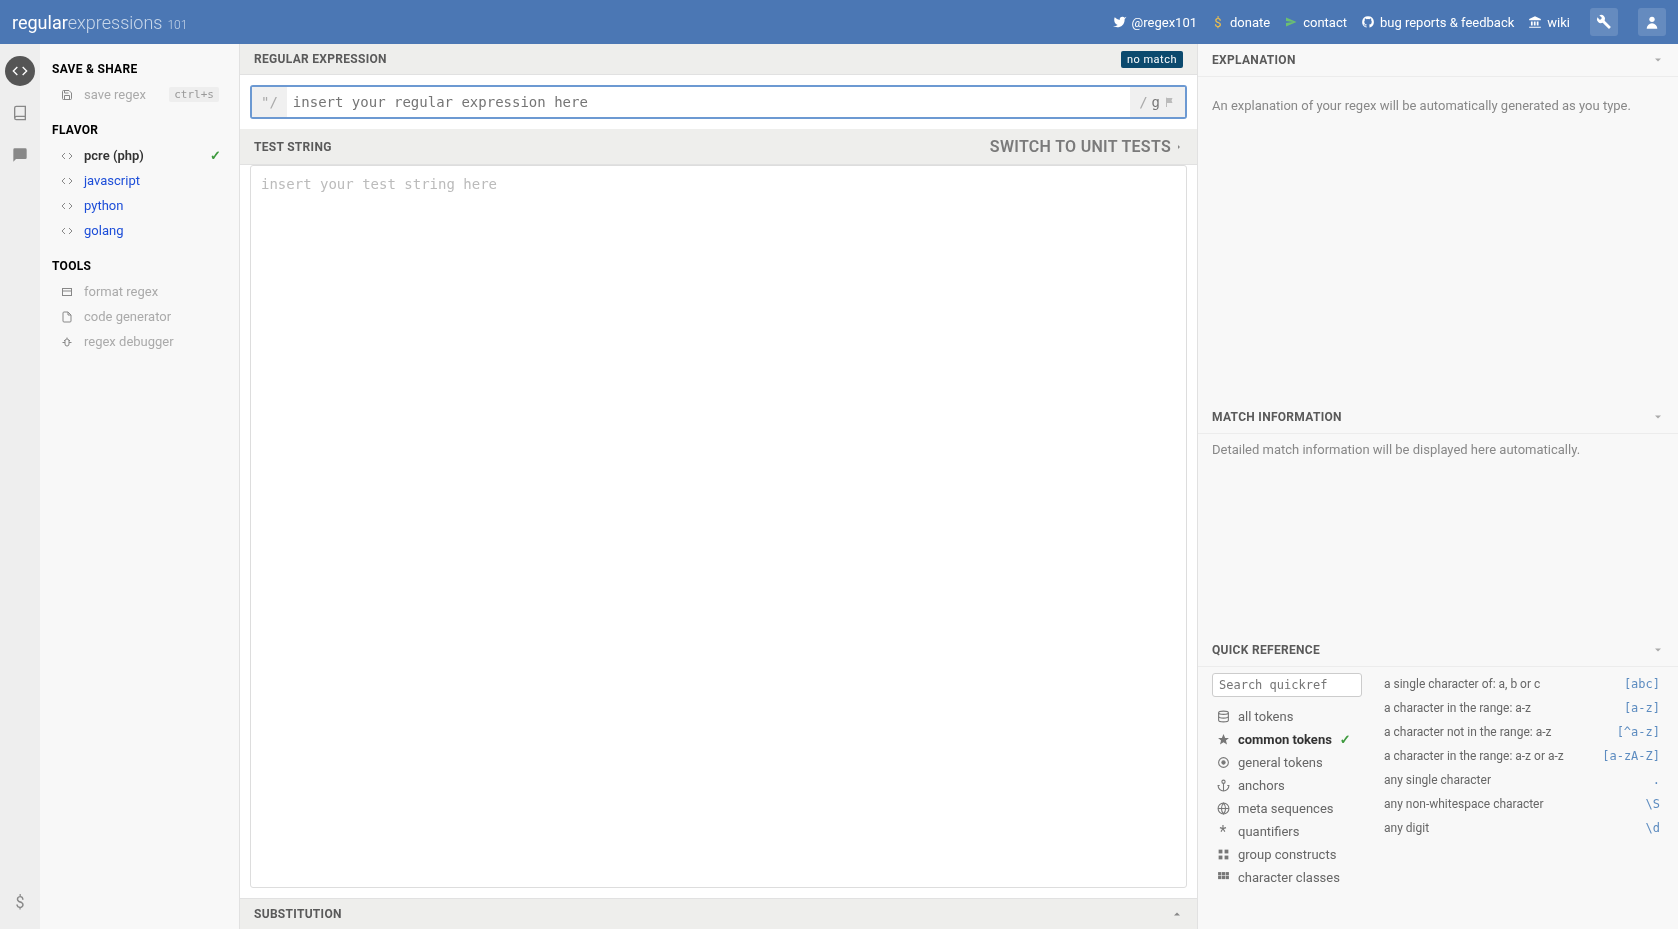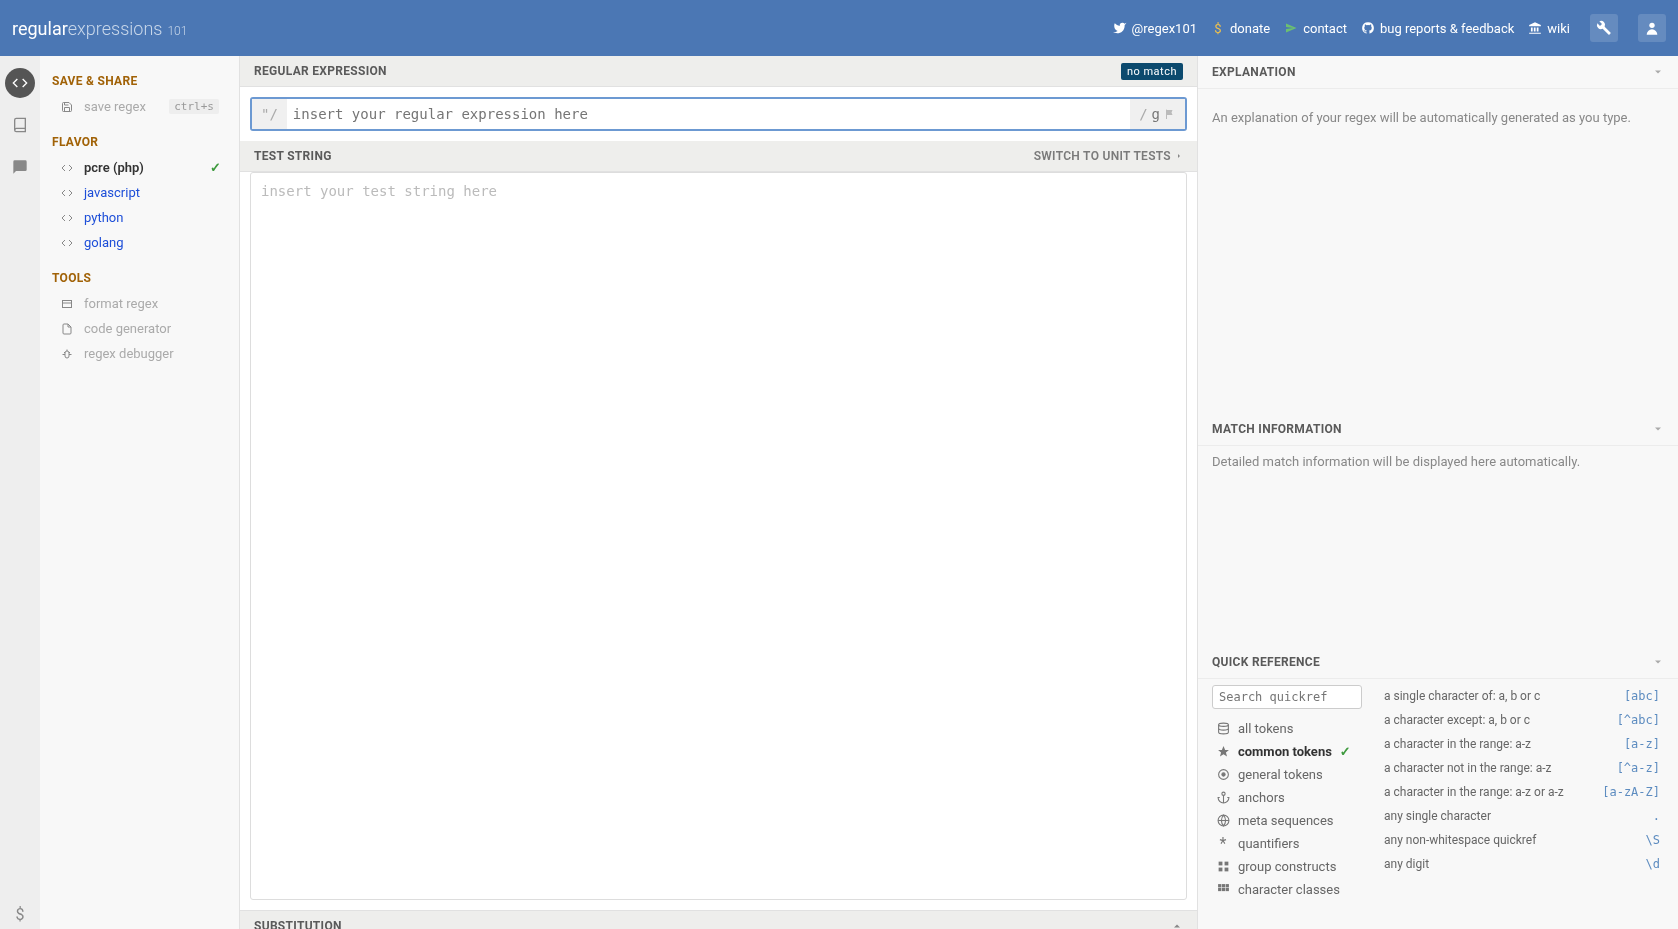--- a/index.html
+++ b/index.html
@@ -1,60 +1,60 @@
 <!DOCTYPE html>
 <html><head>
 <meta charset="utf-8">
 <style>
 * { margin: 0; padding: 0; box-sizing: border-box; }
 body { font-family: -apple-system, BlinkMacSystemFont, "Segoe UI", Roboto, Helvetica, Arial, sans-serif; font-size: 13px; color: #555; background: #f8f8f8; overflow: hidden; }
 
 
-.header { background: #4b77b4; height: 56px; display: flex; align-items: center; padding: 0 12px; color: #fff; }
+.header { background: #4b77b4; height: 44px; display: flex; align-items: center; padding: 0 12px; color: #fff; }
 .logo { font-size: 18px; font-weight: 300; color: #c8d7ea; }
 .logo .reg { color: #fff; font-weight: 400; }
 .logo .sub { font-size: 12px; margin-left: 5px; color: #c8d7ea; }
 .header-spacer { flex: 1; }
 .header-links { display: flex; align-items: center; gap: 14px; font-size: 13px; }
 .header-links a { color: #fff; text-decoration: none; display: inline-flex; align-items: center; gap: 5px; }
 .header-links .hiw { width: 14px; height: 14px; display: inline-flex; align-items: center; justify-content: center; }
 .header-btn { width: 28px; height: 28px; background: rgba(255,255,255,0.15); border-radius: 3px; display: inline-flex; align-items: center; justify-content: center; margin-left: 6px; }
 
 
 .app { display: grid; grid-template-columns: 40px 200px 1fr 480px; height: calc(100vh - 44px); }
 
 
 .rail { background: #eee; display: flex; flex-direction: column; align-items: center; padding-top: 12px; gap: 12px; }
 .rail-icon { width: 30px; height: 30px; border-radius: 50%; display: flex; align-items: center; justify-content: center; color: #888; }
 .rail-icon.active { background: #555; color: #fff; }
 .rail-spacer { flex: 1; }
 
 
 .sidebar { background: #f8f8f8; padding: 12px 8px 12px 0; border-right: 1px solid #e1e1e1; }
-.side-h { font-size: 12px; font-weight: 700; color: #a16207; padding: 6px 12px; letter-spacing: 0.3px; }
+.side-h { font-size: 12px; font-weight: 700; color: #000000; padding: 6px 12px; letter-spacing: 0.3px; }
 .side-item { display: flex; align-items: center; gap: 10px; padding: 5px 12px 5px 20px; font-size: 13px; color: #1d4ed8; cursor: pointer; position: relative; }
 .side-item.sel { color: #333; font-weight: 600; }
 .side-item.dis { color: #aaa; }
 .side-item .kb { margin-left: auto; font-size: 11px; background: #eee; padding: 1px 5px; border-radius: 2px; color: #999; font-family: monospace; }
 .side-check { position: absolute; right: 10px; color: #3e9a3e; font-weight: 700; }
 .side-sep { height: 10px; }
 .siw { width: 14px; height: 14px; display: flex; align-items: center; justify-content: center; color: #888; flex-shrink: 0; }
 
 
 .main { display: flex; flex-direction: column; background: #fff; border-right: 1px solid #e1e1e1; }
 .section-h { background: #eeeeec; padding: 8px 14px; font-size: 12px; font-weight: 700; color: #5a5a5a; border-bottom: 1px solid #e1e1e1; letter-spacing: 0.3px; display: flex; align-items: center; }
 .section-h .right { margin-left: auto; }
 .nomatch { background: #0c4a6e; color: #fff; font-size: 11px; padding: 2px 6px; border-radius: 2px; font-weight: 400; letter-spacing: 0.5px; }
 .regex-row { display: flex; align-items: center; margin: 10px; border: 2px solid #6c99d2; border-radius: 3px; }
 .regex-delim { background: #f0f0f0; padding: 7px 9px; font-family: monospace; color: #aaa; font-size: 14px; }
 .regex-input { flex: 1; border: none; padding: 7px 6px; font-family: monospace; font-size: 14px; outline: none; }
 .regex-flags { background: #f0f0f0; padding: 7px 9px; color: #aaa; font-family: monospace; font-size: 14px; display: flex; gap: 4px; align-items: center; }
 .flag-on { color: #777; }
 
-.switchu { color: #7a7a7a; font-weight: 600; font-size: 12px; display: inline-flex; align-items: center; gap: 4px; cursor: pointer; }
+.switchu { color: #7a7a7a; font-weight: 600; font-size: 16px; display: inline-flex; align-items: center; gap: 4px; cursor: pointer; }
 
 .test-wrap { flex: 1; padding: 0 10px 10px; display: flex; }
 .test-input { flex: 1; border: 1px solid #ddd; border-radius: 3px; padding: 10px; font-family: monospace; font-size: 14px; resize: none; outline: none; color: #333; }
 .test-input::placeholder { color: #bbb; }
 
 .collapse-h { background: #eeeeec; padding: 8px 14px; font-size: 12px; font-weight: 700; color: #5a5a5a; border-top: 1px solid #e1e1e1; display: flex; align-items: center; letter-spacing: 0.3px; cursor: pointer; }
 
 
 .rpanel { display: flex; flex-direction: column; background: #f8f8f8; }
 .rh { padding: 9px 14px; font-size: 12px; font-weight: 700; color: #5a5a5a; letter-spacing: 0.3px; display: flex; align-items: center; border-bottom: 1px solid #ececec; }
@@ -408,41 +408,37 @@
                 <span>character classes</span>
               </div>
             </div>
         </div>
         <div class="qcol right" id="tok-list">
             <div class="tok">
               <span class="td">a single character of: a, b or c</span>
               <span class="tc">[abc]</span>
             </div>
             <div class="tok">
-              <span class="td">a character except: a, b or c</span>
-              <span class="tc">[^abc]</span>
-            </div>
-            <div class="tok">
               <span class="td">a character in the range: a-z</span>
               <span class="tc">[a-z]</span>
             </div>
             <div class="tok">
               <span class="td">a character not in the range: a-z</span>
               <span class="tc">[^a-z]</span>
             </div>
             <div class="tok">
               <span class="td">a character in the range: a-z or a-z</span>
               <span class="tc">[a-zA-Z]</span>
             </div>
             <div class="tok">
               <span class="td">any single character</span>
               <span class="tc">.</span>
             </div>
             <div class="tok">
-              <span class="td">any non-whitespace quickref</span>
+              <span class="td">any non-whitespace character</span>
               <span class="tc">\S</span>
             </div>
             <div class="tok">
               <span class="td">any digit</span>
               <span class="tc">\d</span>
             </div>
           </div>
       </div>
     </div>
   </div>

